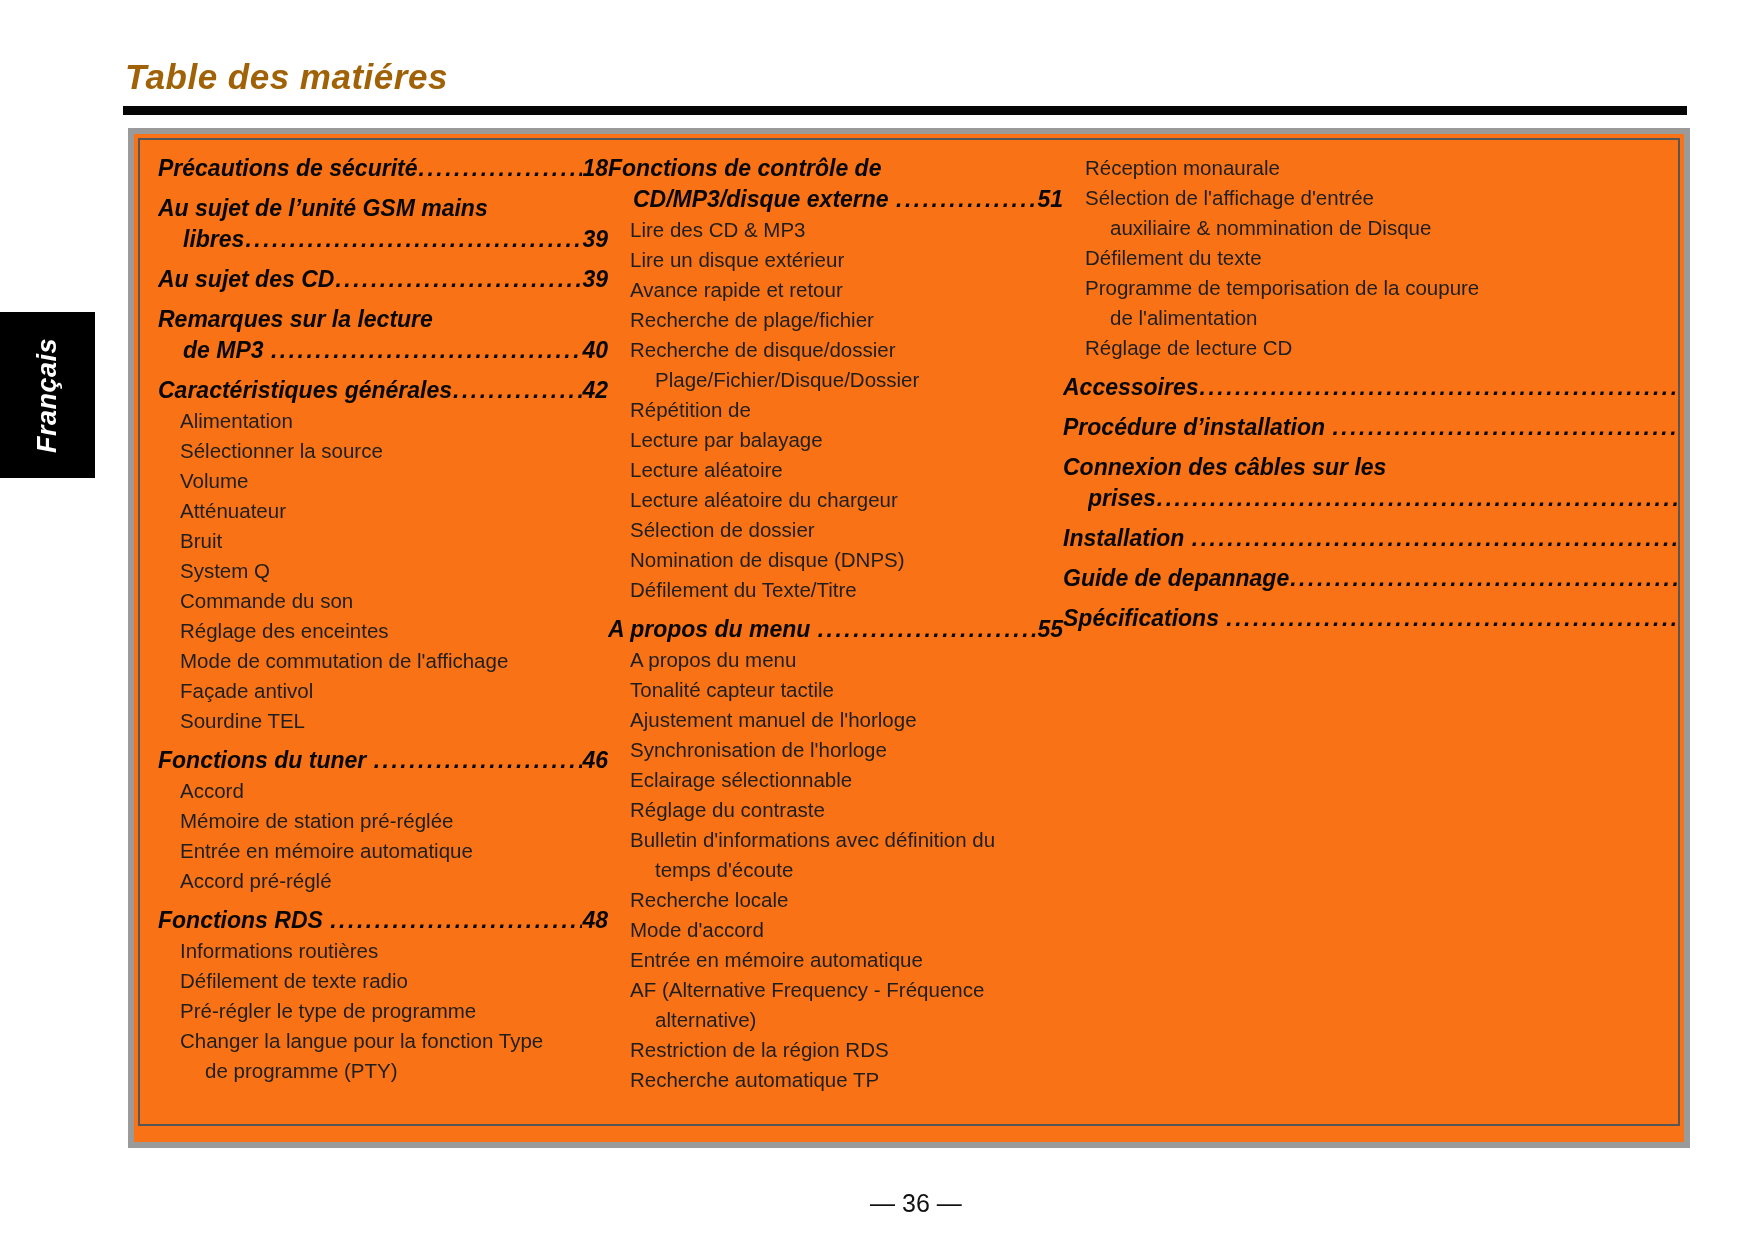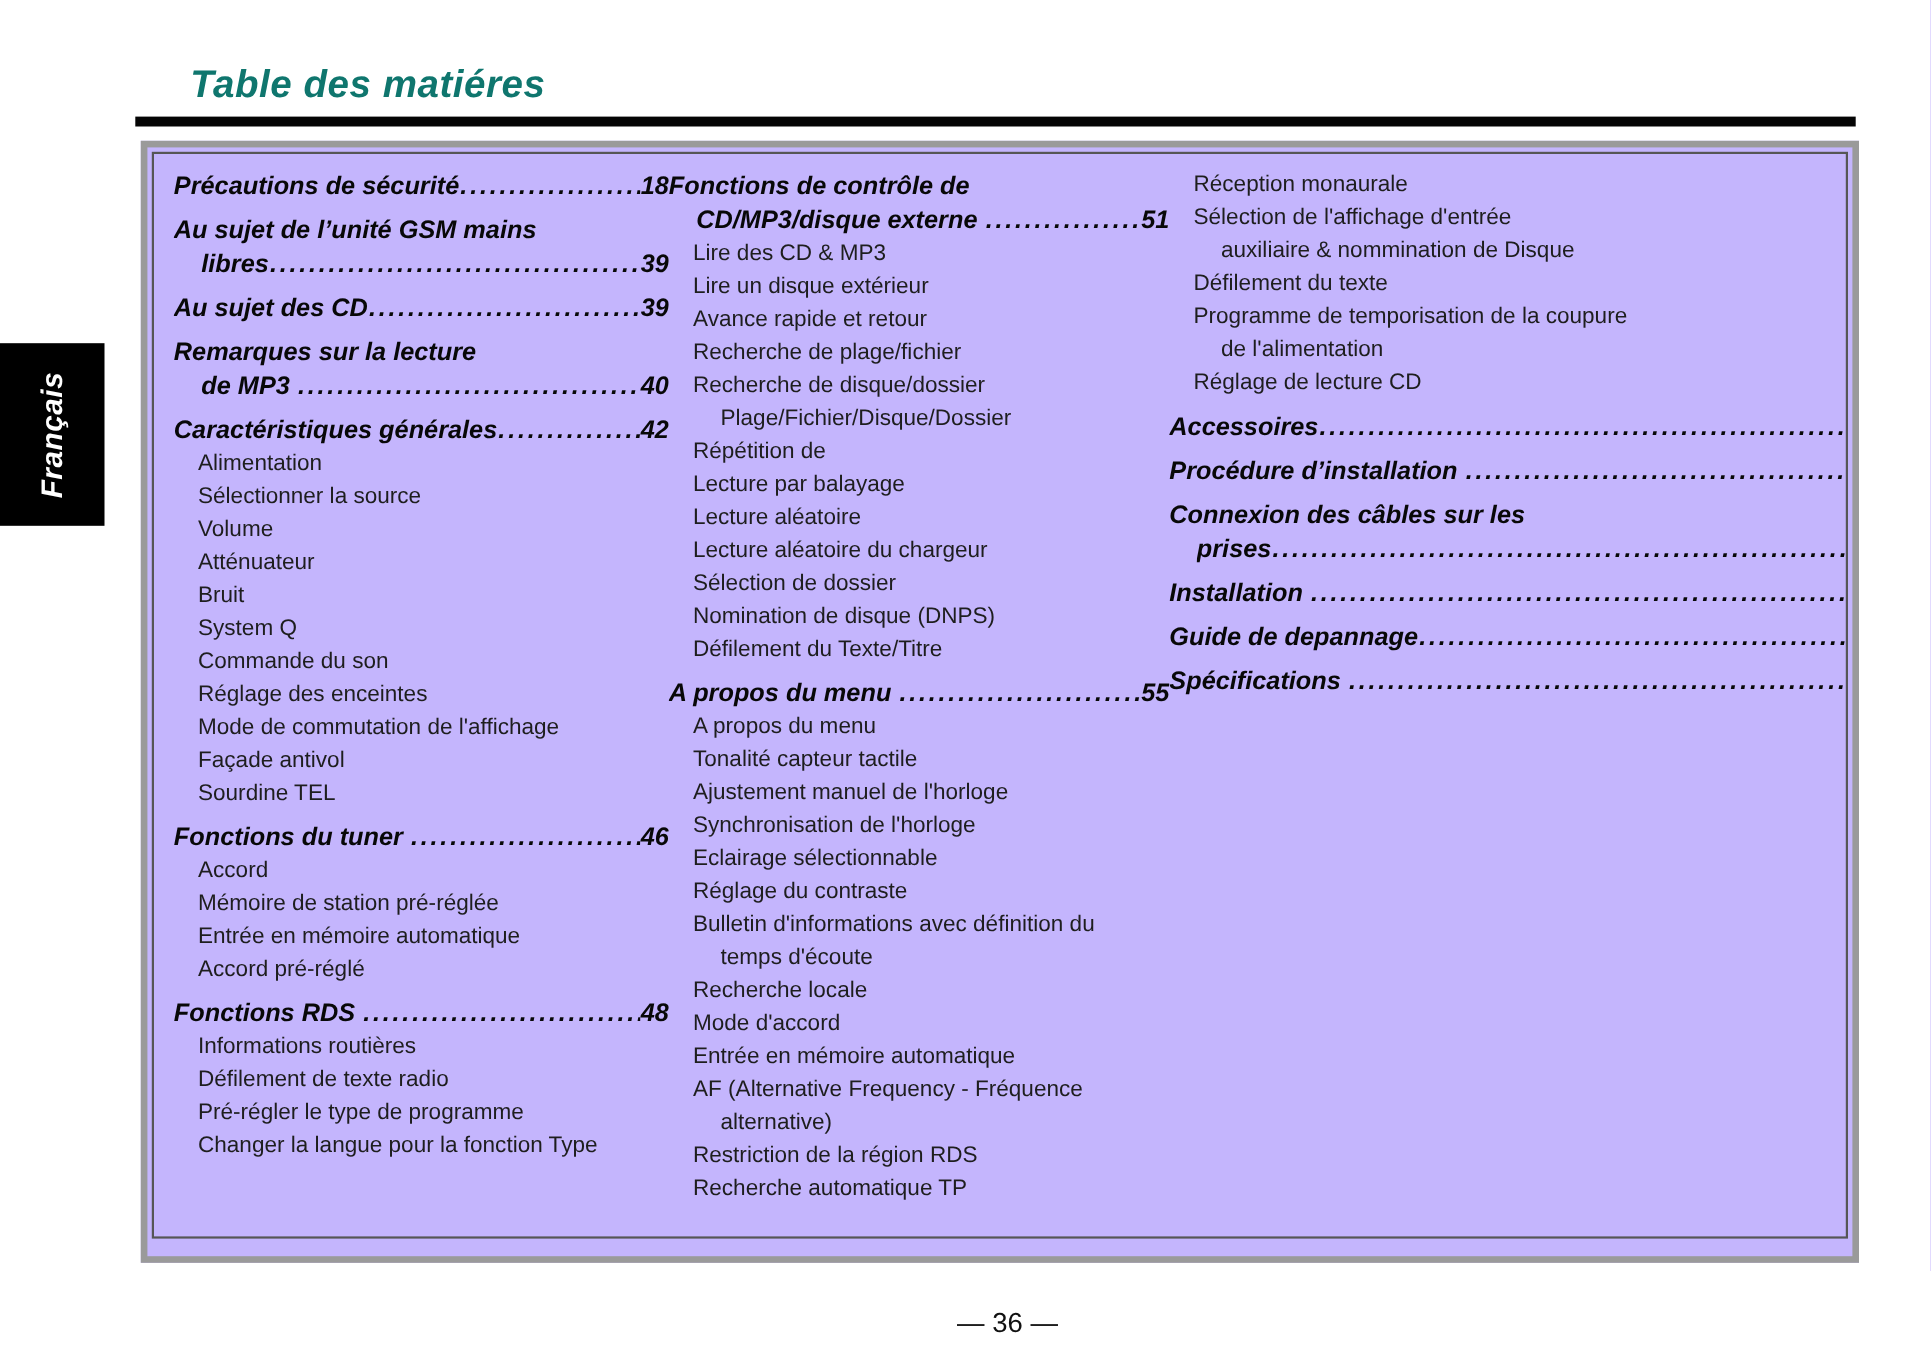--- a/index.html
+++ b/index.html
@@ -8,24 +8,23 @@
     background: #ffffff;
     font-family: "Liberation Sans", sans-serif;
     position: relative;
     overflow: hidden;
     color: #141414;
   }
   .page-title {
     position: absolute; left: 125px; top: 56px;
     font-size: 35px; line-height: 42px;
     font-weight: bold; font-style: italic;
-    color: #0f766e;
+    color: #a16207;
     letter-spacing: 0.5px;
     white-space: pre;
-    margin-left: 48px;
   }
   .title-rule {
     position: absolute; left: 123px; top: 106px;
     width: 1564px; height: 9px; background: #050505;
   }
   .lang-tab {
     position: absolute; left: 0; top: 312px;
     width: 95px; height: 166px;
     background: #000000;
     display: flex; align-items: center; justify-content: center;
@@ -35,21 +34,21 @@
     color: #ffffff;
     font-size: 27px; font-weight: bold; font-style: italic;
     white-space: nowrap;
     letter-spacing: 0.5px;
   }
   .toc-box {
     position: absolute; left: 128px; top: 128px;
     width: 1562px; height: 1020px;
     border: 6px solid #9a9a9a;
     box-sizing: border-box;
-    background: #c4b5fd;
+    background: #f97316;
   }
   .toc-inner {
     border: 2px solid #565656;
     margin: 4px;
     height: calc(100% - 20px);
     box-sizing: border-box;
     display: flex;
     padding: 13px 8px 0 18px;
     overflow: hidden;
   }
@@ -128,20 +127,21 @@
         <div class="row h"><span class="t">Fonctions du tuner </span><span class="leader">................................................................................................................................................................</span><span class="pg">46</span></div>
         <div class="row s"><span class="t">Accord</span></div>
         <div class="row s"><span class="t">Mémoire de station pré-réglée</span></div>
         <div class="row s"><span class="t">Entrée en mémoire automatique</span></div>
         <div class="row s"><span class="t">Accord pré-réglé</span></div>
         <div class="row h"><span class="t">Fonctions RDS </span><span class="leader">................................................................................................................................................................</span><span class="pg">48</span></div>
         <div class="row s"><span class="t">Informations routières</span></div>
         <div class="row s"><span class="t">Défilement de texte radio</span></div>
         <div class="row s"><span class="t">Pré-régler le type de programme</span></div>
         <div class="row s"><span class="t">Changer la langue pour la fonction Type</span></div>
+        <div class="row sc"><span class="t">de programme (PTY)</span></div>
       </div>
     <div class="toc-col c2">
         <div class="row h"><span class="t">Fonctions de contrôle de</span></div>
         <div class="row hc"><span class="t">CD/MP3/disque externe </span><span class="leader">................................................................................................................................................................</span><span class="pg">51</span></div>
         <div class="row s"><span class="t">Lire des CD &amp; MP3</span></div>
         <div class="row s"><span class="t">Lire un disque extérieur</span></div>
         <div class="row s"><span class="t">Avance rapide et retour</span></div>
         <div class="row s"><span class="t">Recherche de plage/fichier</span></div>
         <div class="row s"><span class="t">Recherche de disque/dossier</span></div>
         <div class="row sc"><span class="t">Plage/Fichier/Disque/Dossier</span></div>

